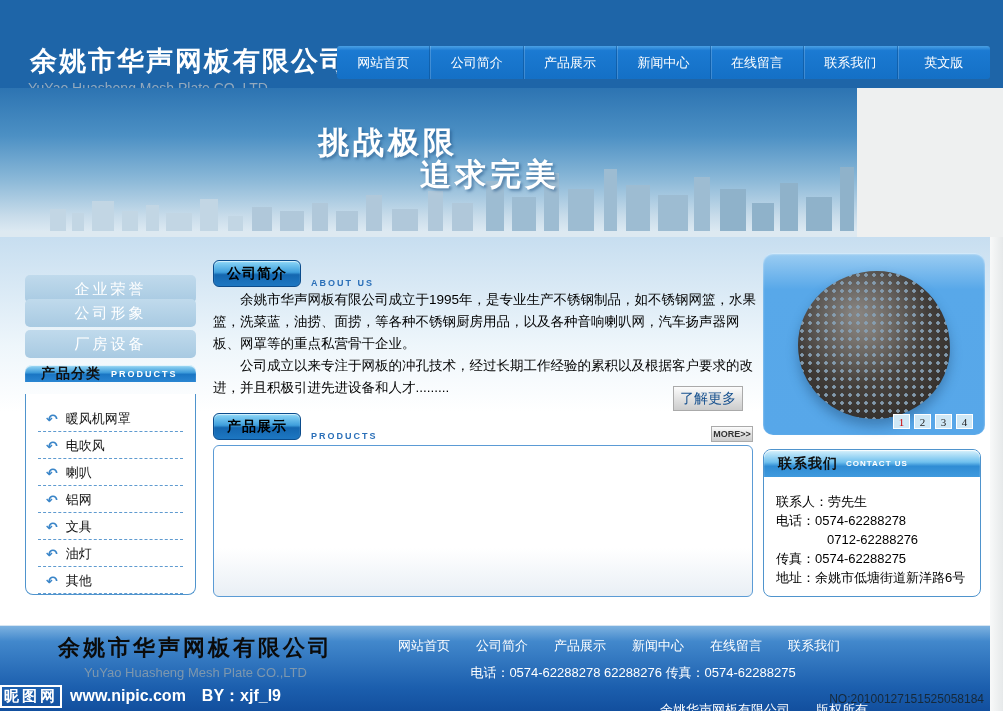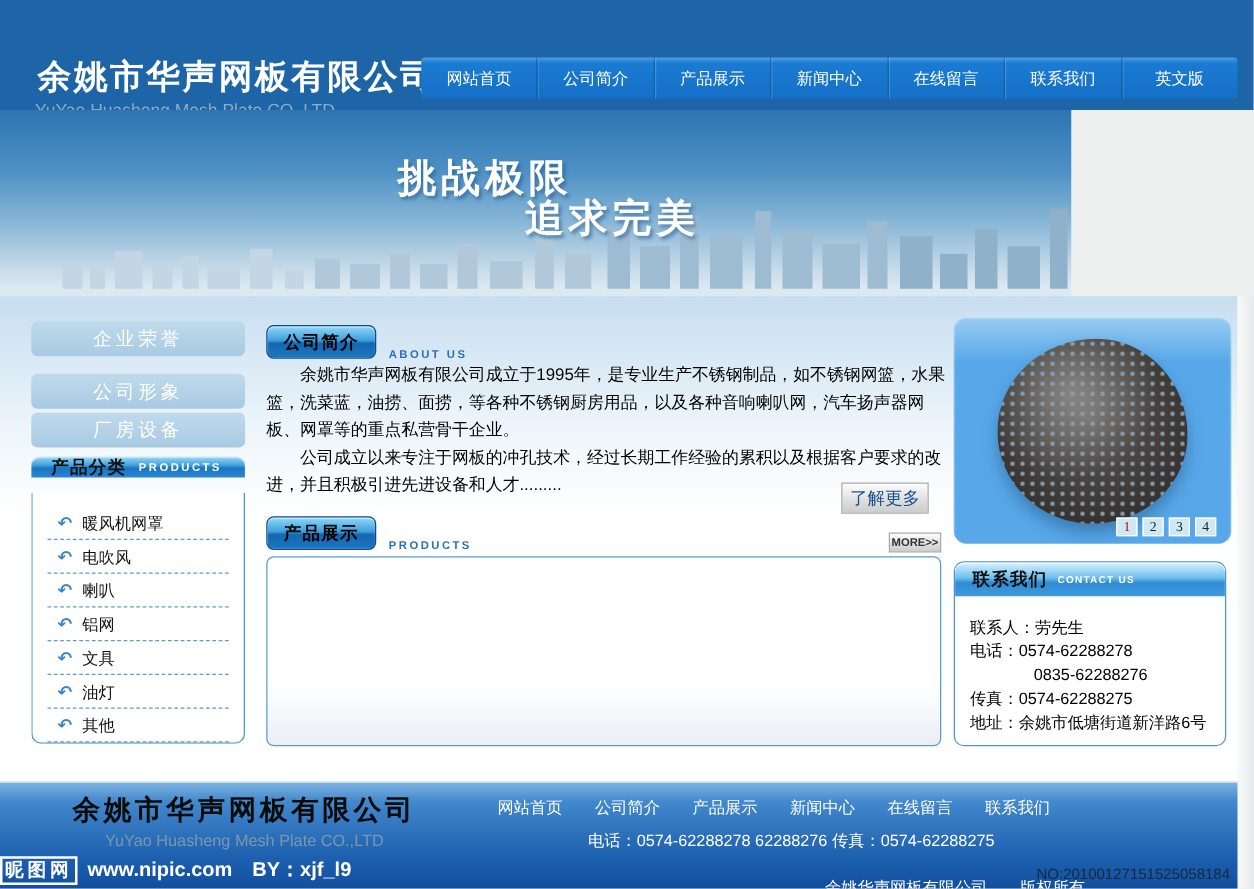--- a/index.html
+++ b/index.html
@@ -29,21 +29,21 @@
   .slogan-2 { left:420px; top:66px; }
   
   .main { position:absolute; top:237px; left:0; width:990px; height:388px;
     background:linear-gradient(180deg,#c7def0 0%,#eef6fb 28%,#ffffff 45%); }
   .page-edge { position:absolute; top:237px; left:990px; width:13px; height:474px;
     background:linear-gradient(90deg,#f8f9f9,#e6e9ea); }
   
   .side-btn { position:absolute; left:25px; width:171px; height:28px; border-radius:5px;
     background:linear-gradient(180deg,#c0daec,#a8cae2); color:#fff; font-size:15px; letter-spacing:3px;
     display:flex; align-items:center; justify-content:center; cursor:pointer; }
-  .side-btn-0 { top:20px; } .side-btn-1 { top:62px; } .side-btn-2 { top:93px; }
+  .side-btn-0 { top:38px; } .side-btn-1 { top:62px; } .side-btn-2 { top:93px; }
   .cat-header { position:absolute; left:25px; top:128px; width:171px; height:17px;
     background:linear-gradient(180deg,#9edcf6 0%,#3d9bdb 45%,#1a76c4 55%,#2a86d2 100%);
     border-radius:7px 7px 0 0; display:flex; align-items:center; box-shadow:inset 0 1px 1px rgba(255,255,255,.8); }
   .cat-header-cn { font-size:14px; font-weight:bold; color:#101010; margin-left:16px; letter-spacing:1px; }
   .cat-header-en { font-size:9px; font-weight:bold; color:#fff; margin-left:10px; letter-spacing:2px; }
   .cat-box { position:absolute; left:25px; top:157px; width:171px; height:201px; background:#fff;
     border:1px solid #4f94cd; border-top:none; border-radius:0 0 8px 8px; padding:12px 12px 0 12px; }
   .cat-item { height:26px; display:flex; align-items:center; cursor:pointer;
     border-bottom:1px dashed #5f9bd0; margin-bottom:1px; }
   .cat-icon { color:#3a85c8; font-size:14px; font-weight:bold; margin:0 8px 0 8px; }
@@ -248,21 +248,21 @@
   </div>
 
   <div class="contact">
     <div class="contact-header">
       <span class="contact-cn">联系我们</span>
       <span class="contact-en">CONTACT US</span>
     </div>
     <div class="contact-body">
       <div class="contact-line">联系人：劳先生</div>
       <div class="contact-line">电话：0574-62288278</div>
-      <div class="contact-line indent">0835-62288276</div>
+      <div class="contact-line indent">0712-62288276</div>
       <div class="contact-line">传真：0574-62288275</div>
       <div class="contact-line">地址：余姚市低塘街道新洋路6号</div>
     </div>
   </div>
 </div>
 
 <div class="page-edge"></div>
 
 <div class="footer">
   <div class="f-left">

